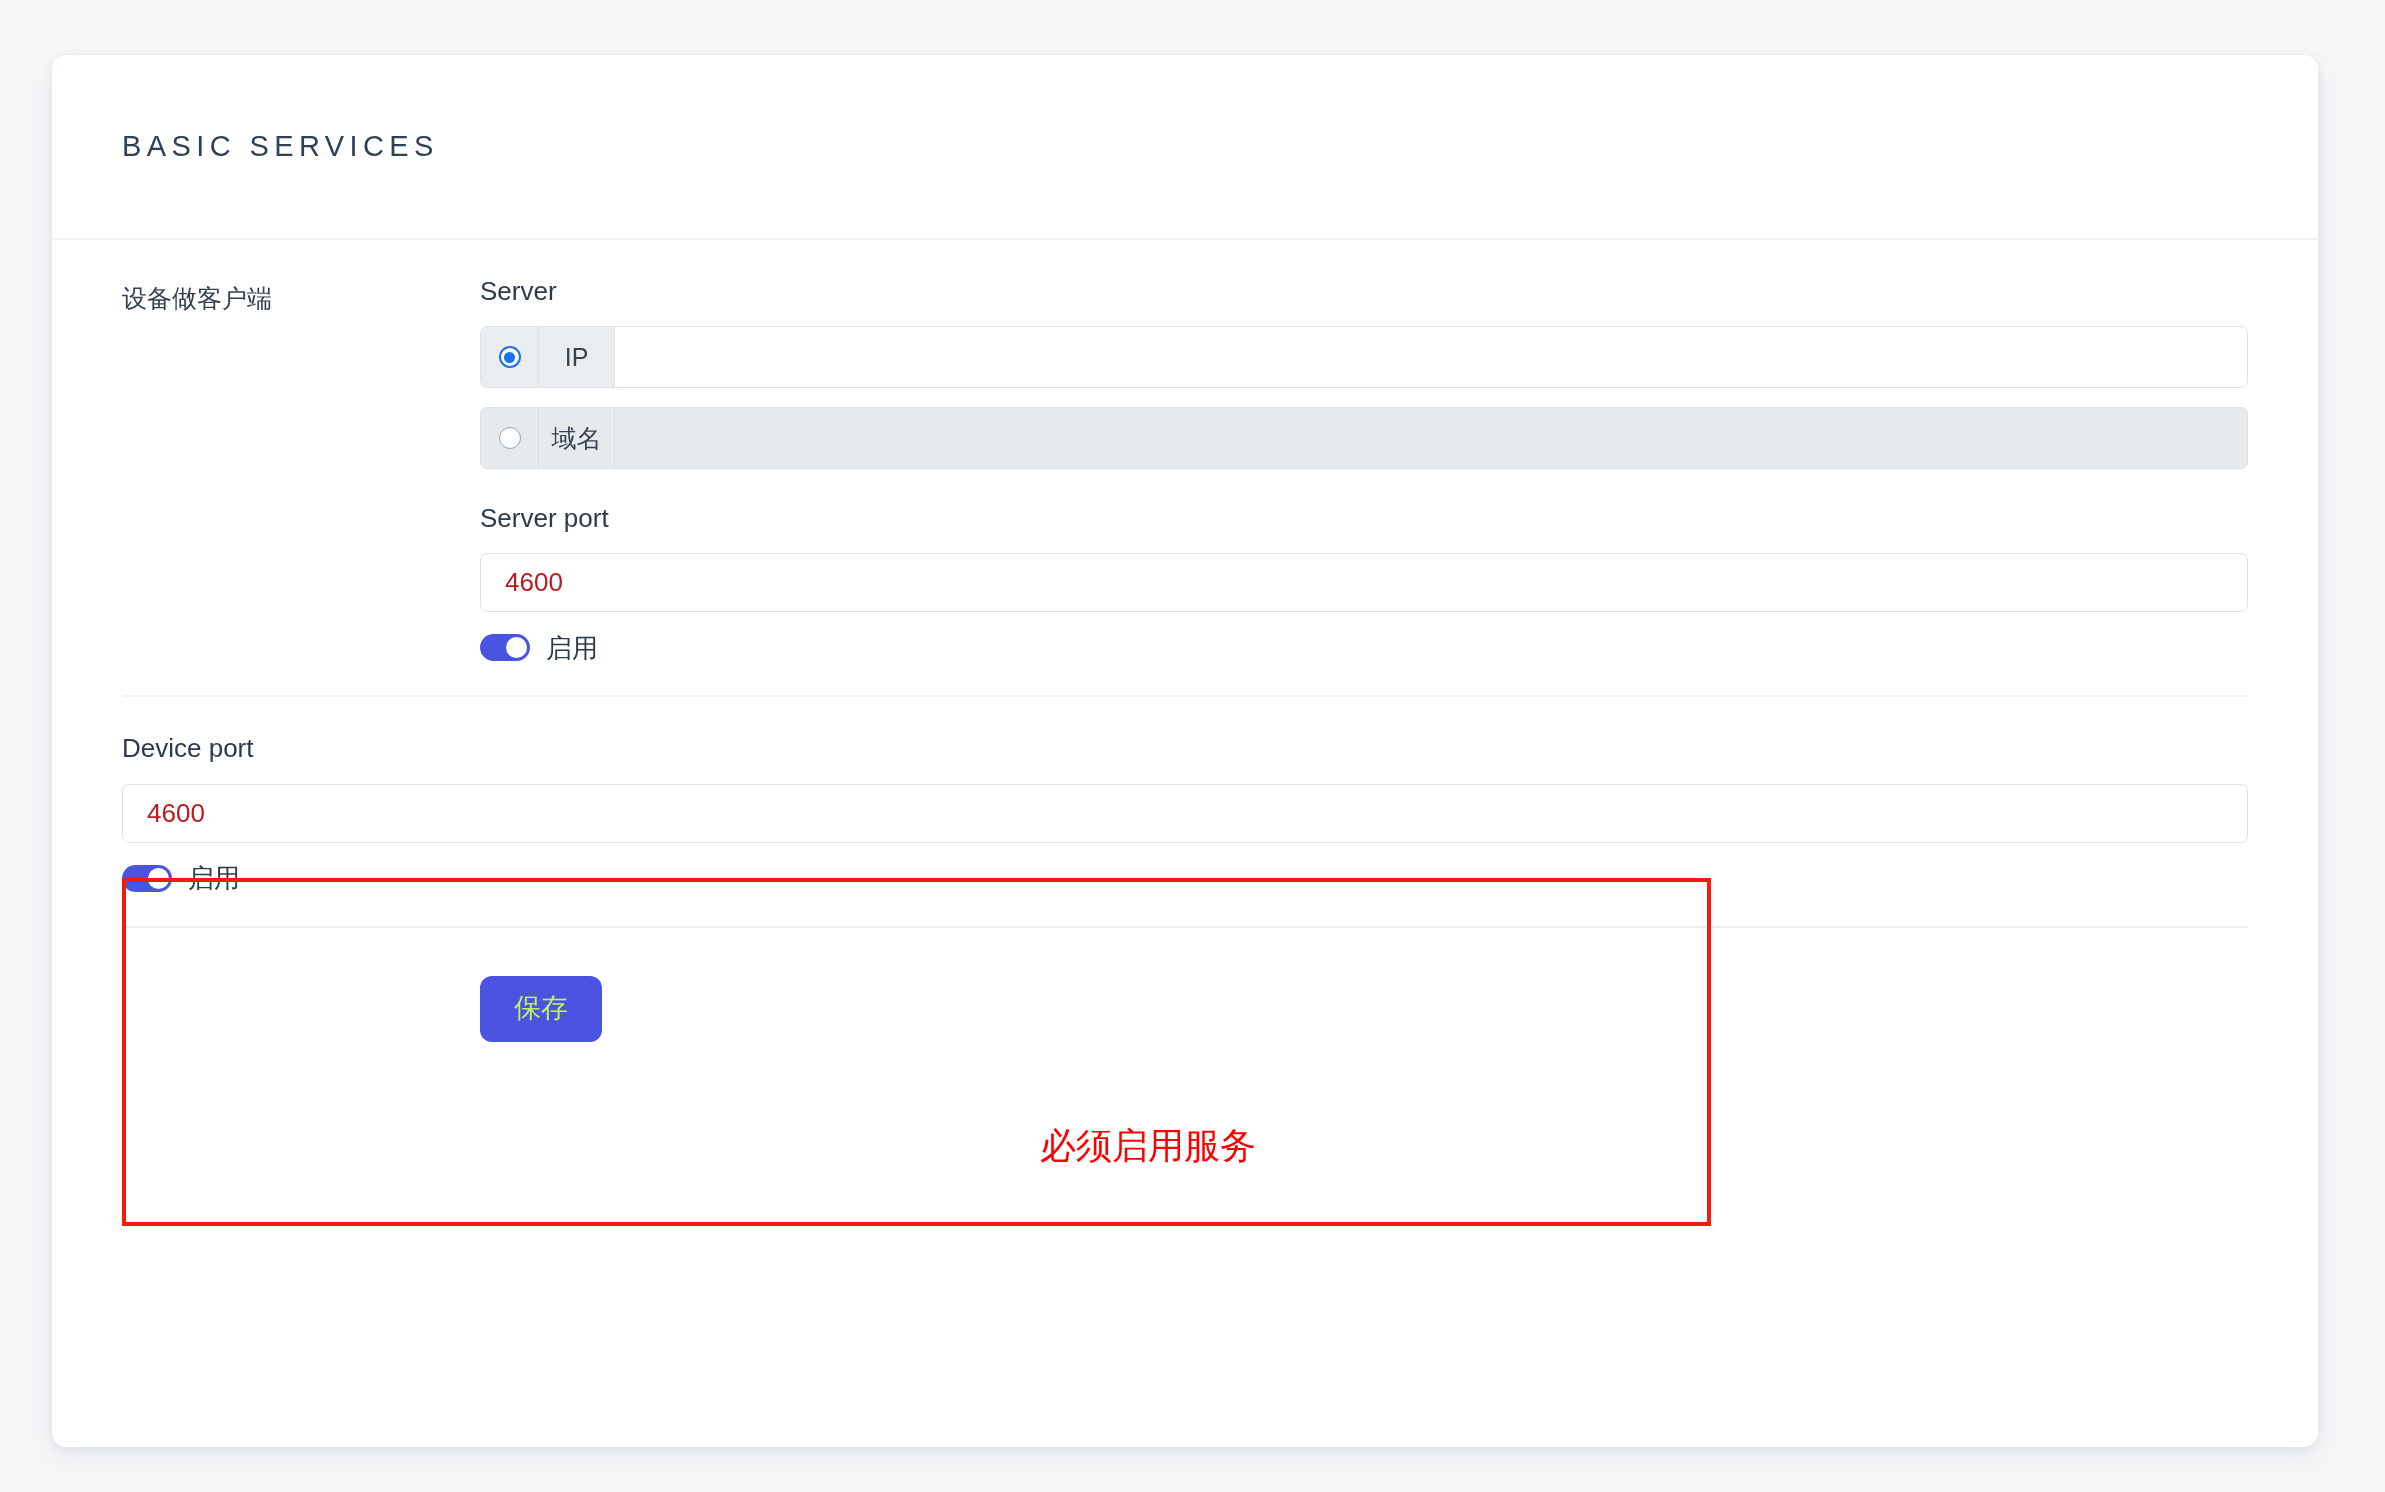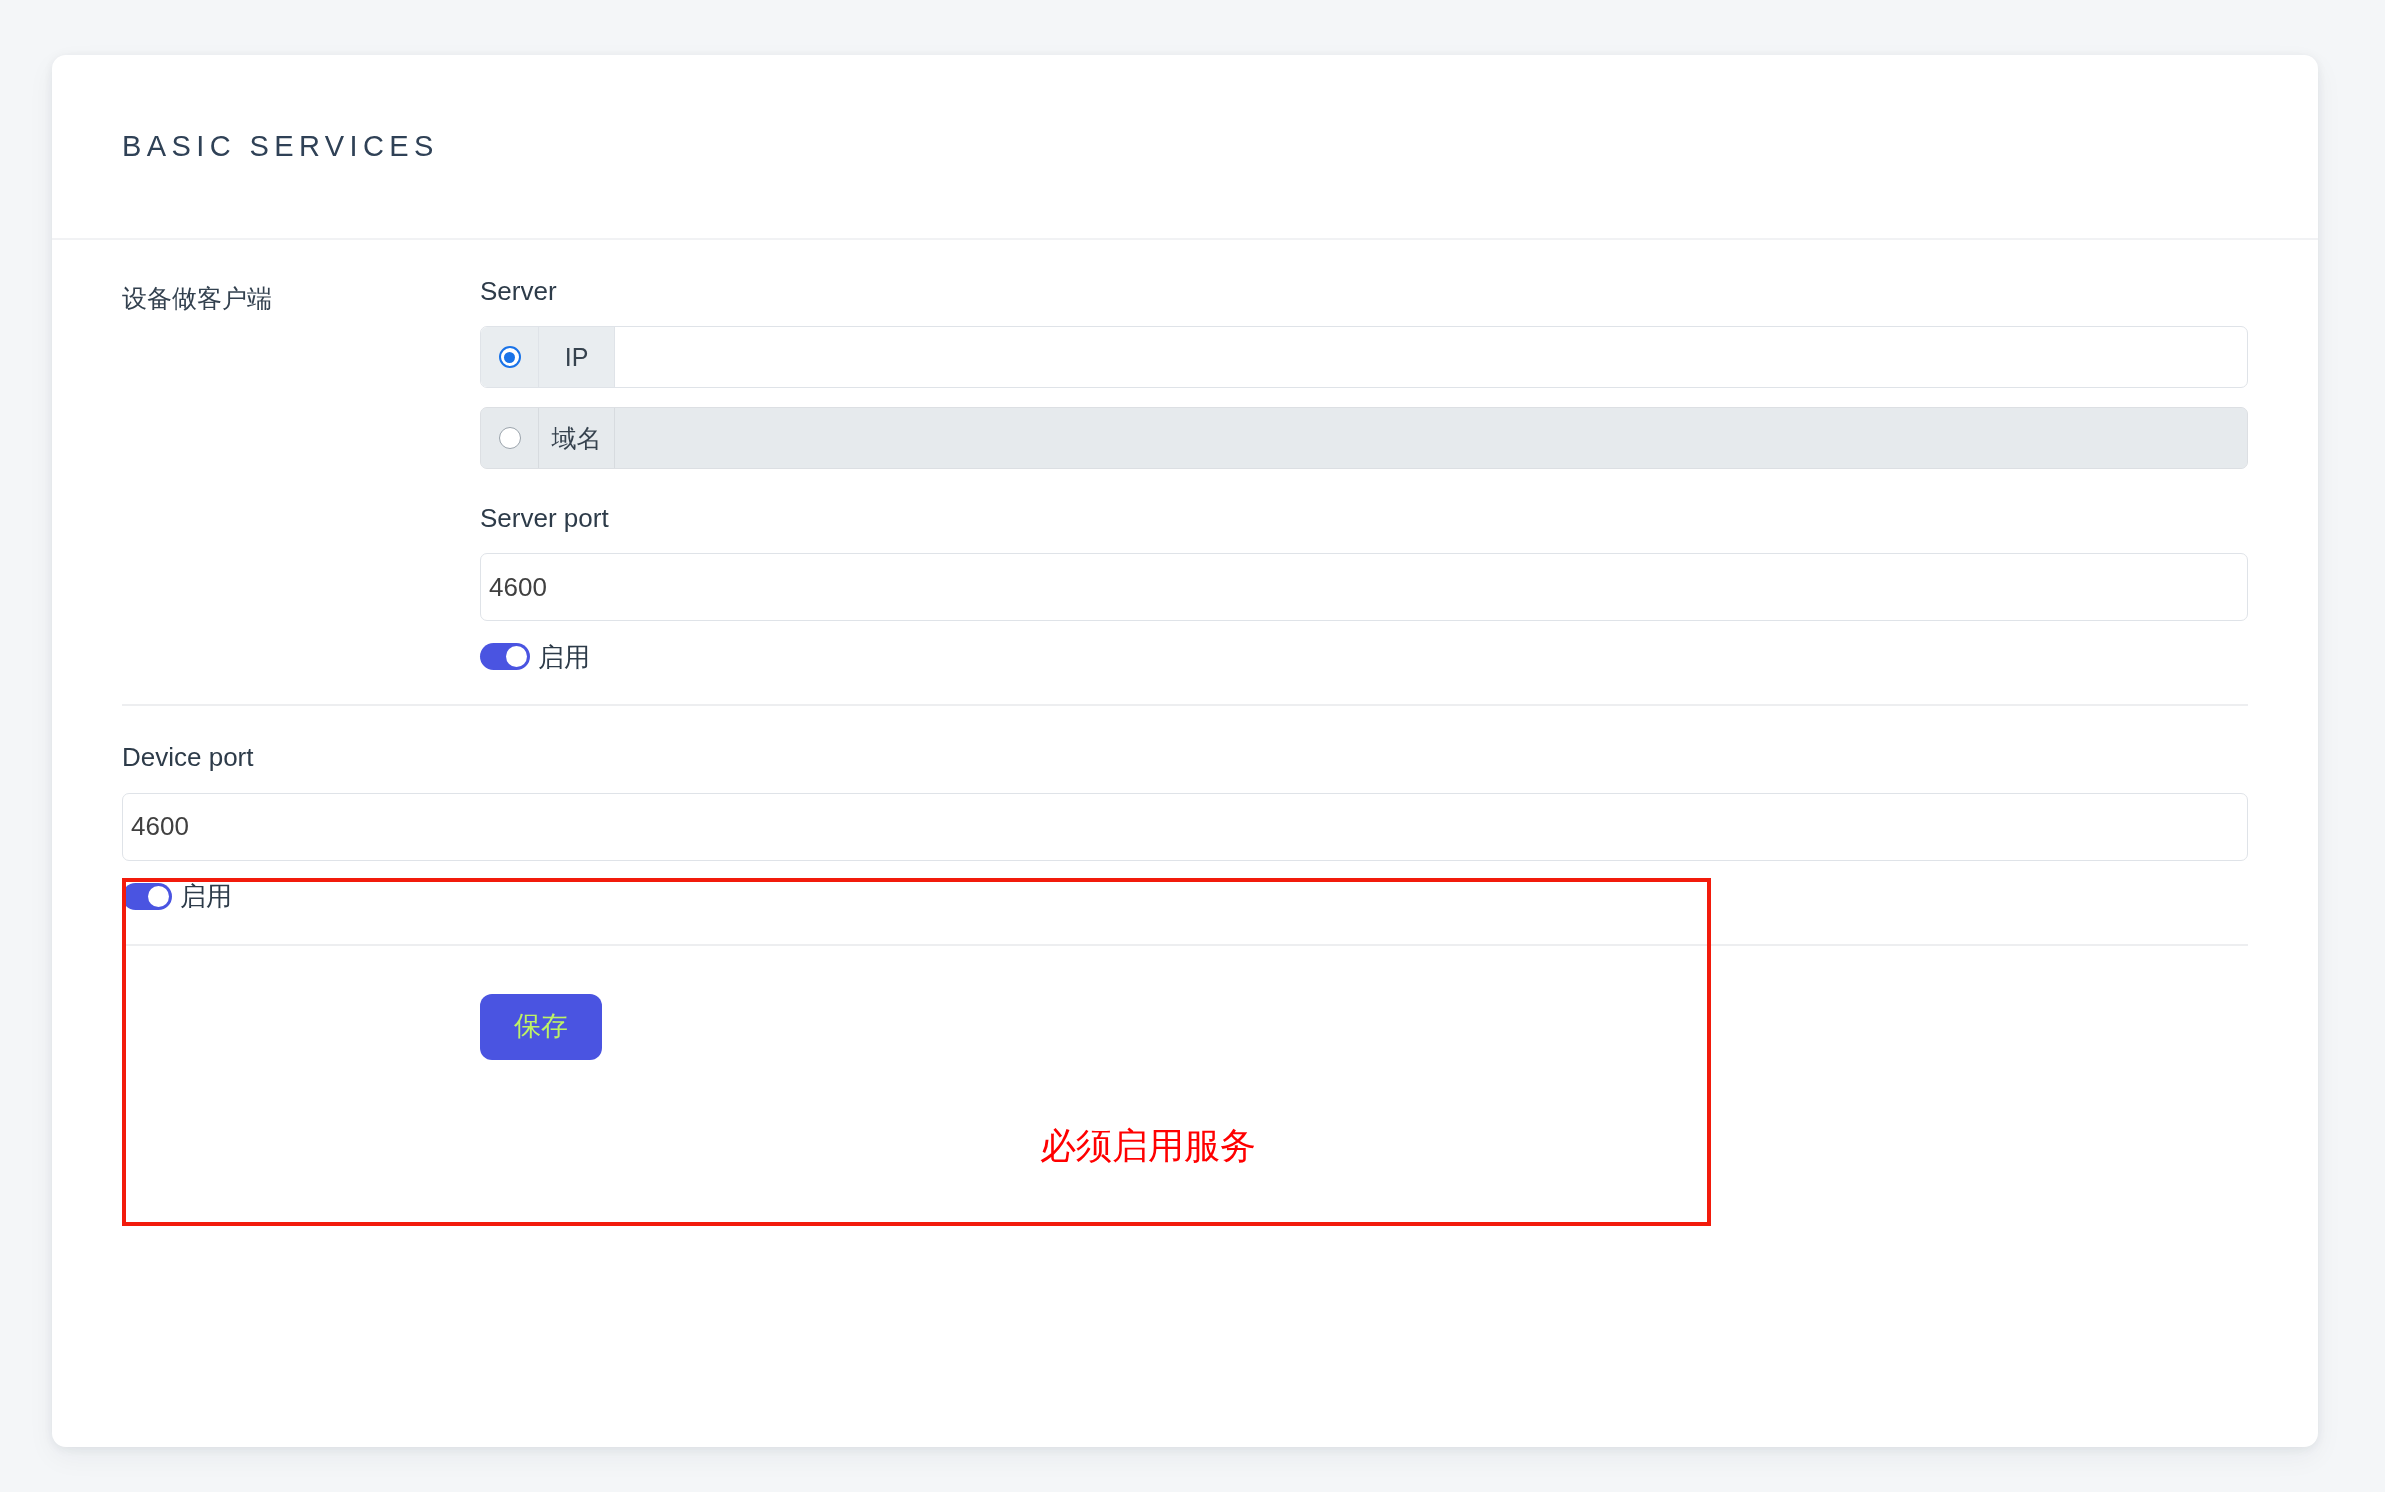--- a/index.html
+++ b/index.html
@@ -176,37 +176,37 @@
   }
 
   .input-group.disabled .ig-input {
     background: #e6eaed;
   }
 
   
   .text-input {
     display: block;
     width: 100%;
-    height: 68px;
+    height: 59px;
     border: 1px solid #dfe3e8;
     border-radius: 7px;
     background: #ffffff;
     font-family: inherit;
     font-size: 26px;
-    color: #404040;
-    padding: 0 8px;
+    color: #b91c1c;
+    padding: 0 24px;
     outline: none;
     margin-bottom: 22px;
   }
 
   
   .toggle-wrap {
     display: flex;
     align-items: center;
-    gap: 8px;
+    gap: 16px;
     margin-top: 20px;
   }
 
   .toggle {
     width: 50px;
     height: 27px;
     border-radius: 14px;
     background: #4a54e1;
     position: relative;
     cursor: pointer;

